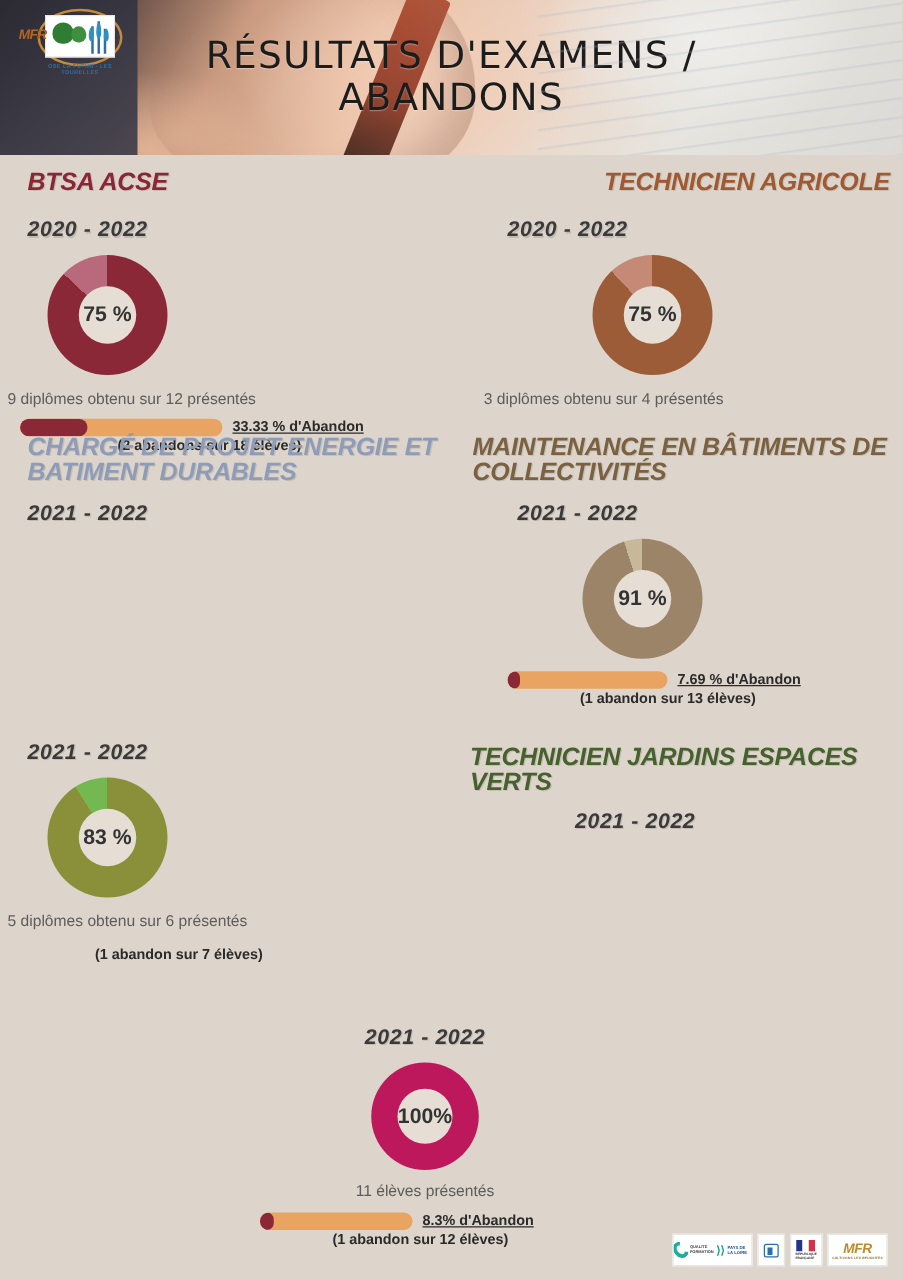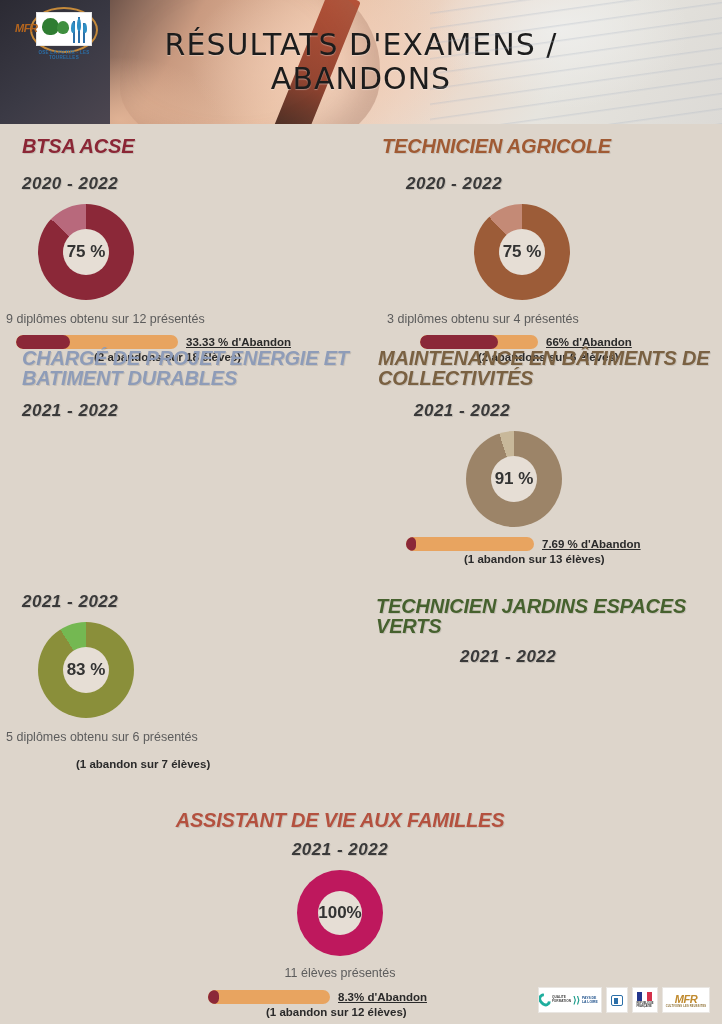--- a/index.html
+++ b/index.html
@@ -201,39 +201,30 @@
         <div class="bar" style="width:162px;">
           <div class="fill" style="width: 33.33%;"></div>
         </div>
         <div class="bar-text">33.33 % d'Abandon</div>
       </div>
       <div class="bar-sub" style="margin-left:78px; margin-top:2px;">(2 abandons sur 18 élèves)</div>
     </div>
   </div>
 
   <div class="sec" style="left:382px; top:136px; width:330px;">
-    <div class="sec-title" style="color: rgb(160, 90, 51);">TECHNICIEN AGRICOLE</div>
+    <div class="sec-title" style="color: rgb(160, 90, 51); text-align: right;">TECHNICIEN AGRICOLE</div>
     <div class="sec-years" style="margin-top:18px; margin-left:24px;">2020 - 2022</div>
     <div style="margin-top:10px; margin-left:92px;">
       <div class="donut" style="background: conic-gradient(rgb(156, 92, 56) 0%, rgb(156, 92, 56) 88%, rgb(196, 138, 118) 88%, rgb(196, 138, 118) 100%);">
         <div class="hole">
           <span>75 %</span>
         </div>
       </div>
     </div>
     <div class="caption" style="margin-top:12px; margin-left:5px;">3 diplômes obtenu sur 4 présentés</div>
-    <div class="barwrap" style="margin-top:9px; margin-left:38px;">
-      <div style="display:flex; align-items:center; gap:8px;">
-        <div class="bar" style="width:118px;">
-          <div class="fill" style="width: 66%;"></div>
-        </div>
-        <div class="bar-text">66% d'Abandon</div>
-      </div>
-      <div class="bar-sub" style="margin-left:58px; margin-top:2px;">(2 abandons sur 6 élèves)</div>
-    </div>
   </div>
 
   <div class="sec" style="left:22px; top:348px; width:330px;">
     <div class="sec-title" style="color: rgb(142, 156, 184);">CHARGÉ DE PROJET ENERGIE ET BATIMENT DURABLES</div>
     <div class="sec-years" style="margin-top:12px;">2021 - 2022</div>
   </div>
 
   <div class="sec" style="left:378px; top:348px; width:336px;">
     <div class="sec-title" style="color: rgb(122, 97, 66);">MAINTENANCE EN BÂTIMENTS DE COLLECTIVITÉS</div>
     <div class="sec-years" style="margin-top:12px; margin-left:36px;">2021 - 2022</div>
@@ -269,21 +260,20 @@
       <div class="bar-sub" style="margin-left:58px; margin-top:2px;">(1 abandon sur 7 élèves)</div>
     </div>
   </div>
 
   <div class="sec" style="left:376px; top:596px; width:336px;">
     <div class="sec-title" style="color: rgb(70, 97, 46);">TECHNICIEN JARDINS ESPACES VERTS</div>
     <div class="sec-years" style="margin-top:10px; margin-left:84px;">2021 - 2022</div>
   </div>
 
   <div class="sec" style="left:140px; top:810px; width:400px;">
-    <div class="sec-title" style="text-align: center; color: rgb(180, 81, 63);">ASSISTANT DE VIE AUX FAMILLES</div>
     <div class="sec-years" style="margin-top:10px; text-align:center;">2021 - 2022</div>
     <div style="margin-top:10px; display:flex; justify-content:center;">
       <div class="donut" style="width: 86px; height: 86px; background: #be185d;">
         <div class="hole" style="width:44px;height:44px;">
           <span>100%</span>
         </div>
       </div>
     </div>
     <div class="caption" style="margin-top:10px; text-align:center;">11 élèves présentés</div>
     <div class="barwrap" style="margin-top:10px; margin-left:68px;">

